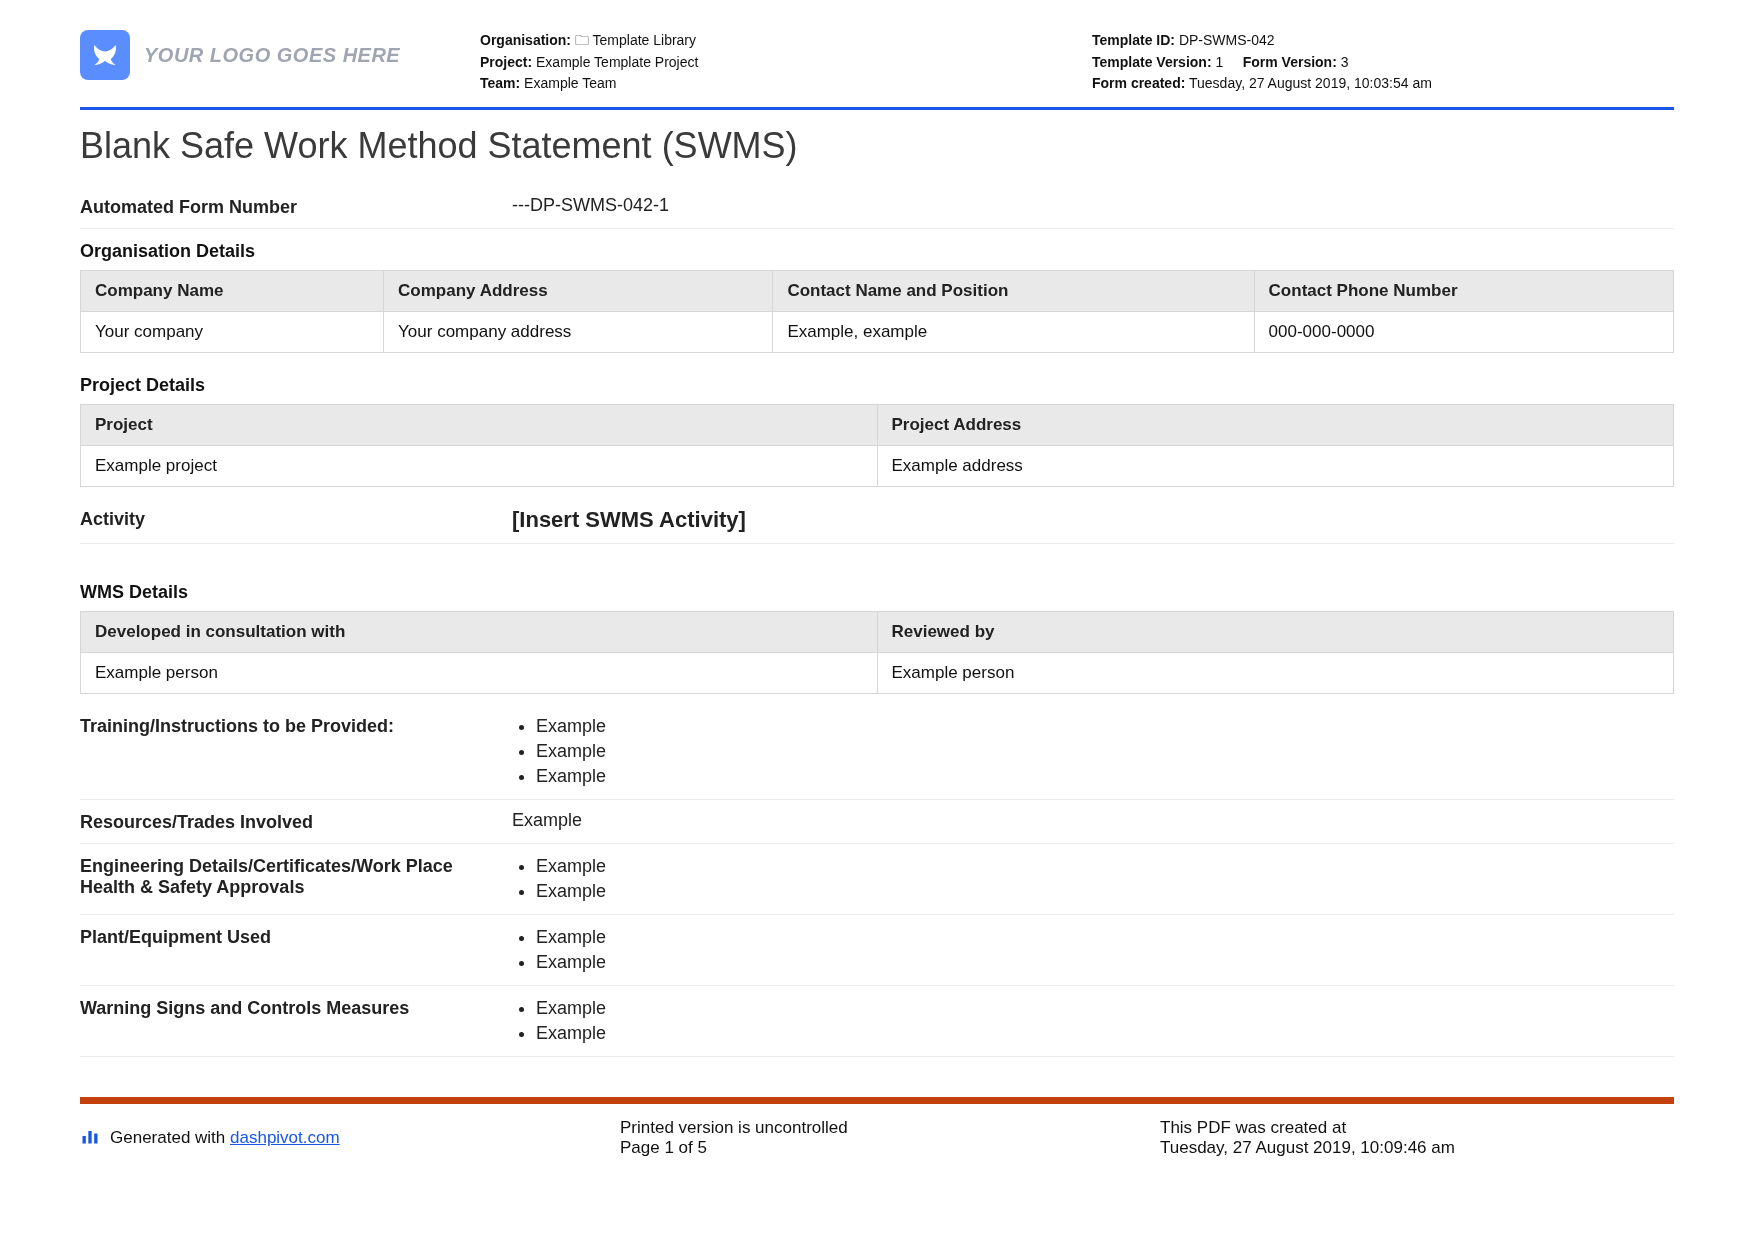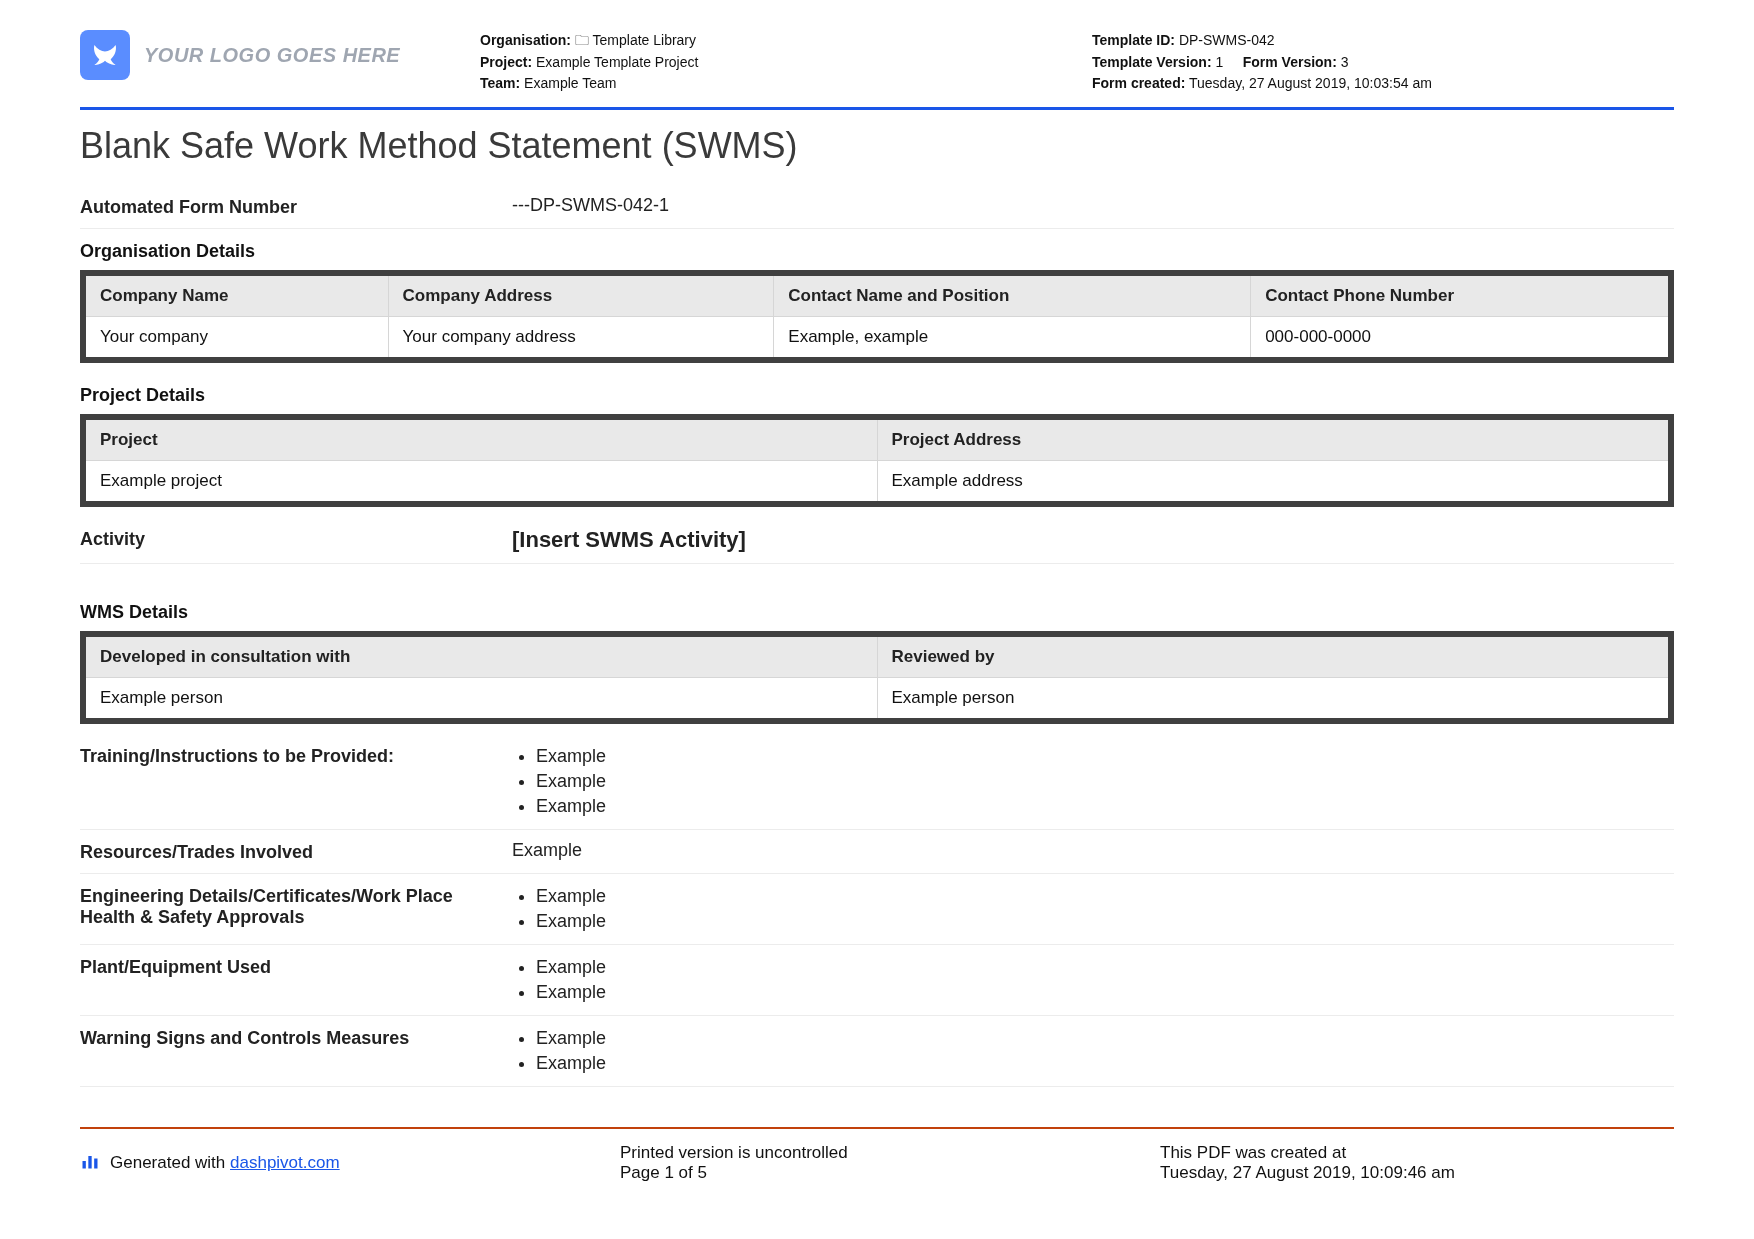--- a/index.html
+++ b/index.html
@@ -64,21 +64,21 @@
   }
   .field-value { flex: 1; color: #222; }
   .section-title {
     font-weight: 700;
     font-size: 18px;
     padding: 12px 0 8px 0;
   }
   table.data {
     width: 100%;
     border-collapse: collapse;
-    border: 6px solid #404040;
+    border: 1px solid #404040;
     margin-bottom: 10px;
   }
   table.data th {
     text-align: left;
     background: #e9e9e9;
     font-weight: 700;
     font-size: 17px;
     padding: 10px 14px;
     border: 1px solid #d6d6d6;
     color: #222;
@@ -91,21 +91,21 @@
   }
   .activity-row .field-value {
     font-size: 22px;
     font-weight: 700;
   }
   ul.bullets { list-style: disc; padding-left: 24px; }
   ul.bullets li { padding: 2px 0; }
   .spacer-wms { margin-top: 26px; }
   .doc-footer {
     margin-top: 40px;
-    border-top: 2px solid #c2410c;
+    border-top: 7px solid #c2410c;
     padding-top: 14px;
     display: flex;
     font-size: 17px;
     gap: 40px;
   }
   .footer-left { flex: 0 0 500px; display:flex; align-items:center; gap:10px; }
   .footer-center { flex: 0 0 500px; }
   .footer-right { flex: 1; }
   .footer-icon svg { width: 20px; height: 20px; }
   a.link { color: #1a56e8; text-decoration: underline; }

